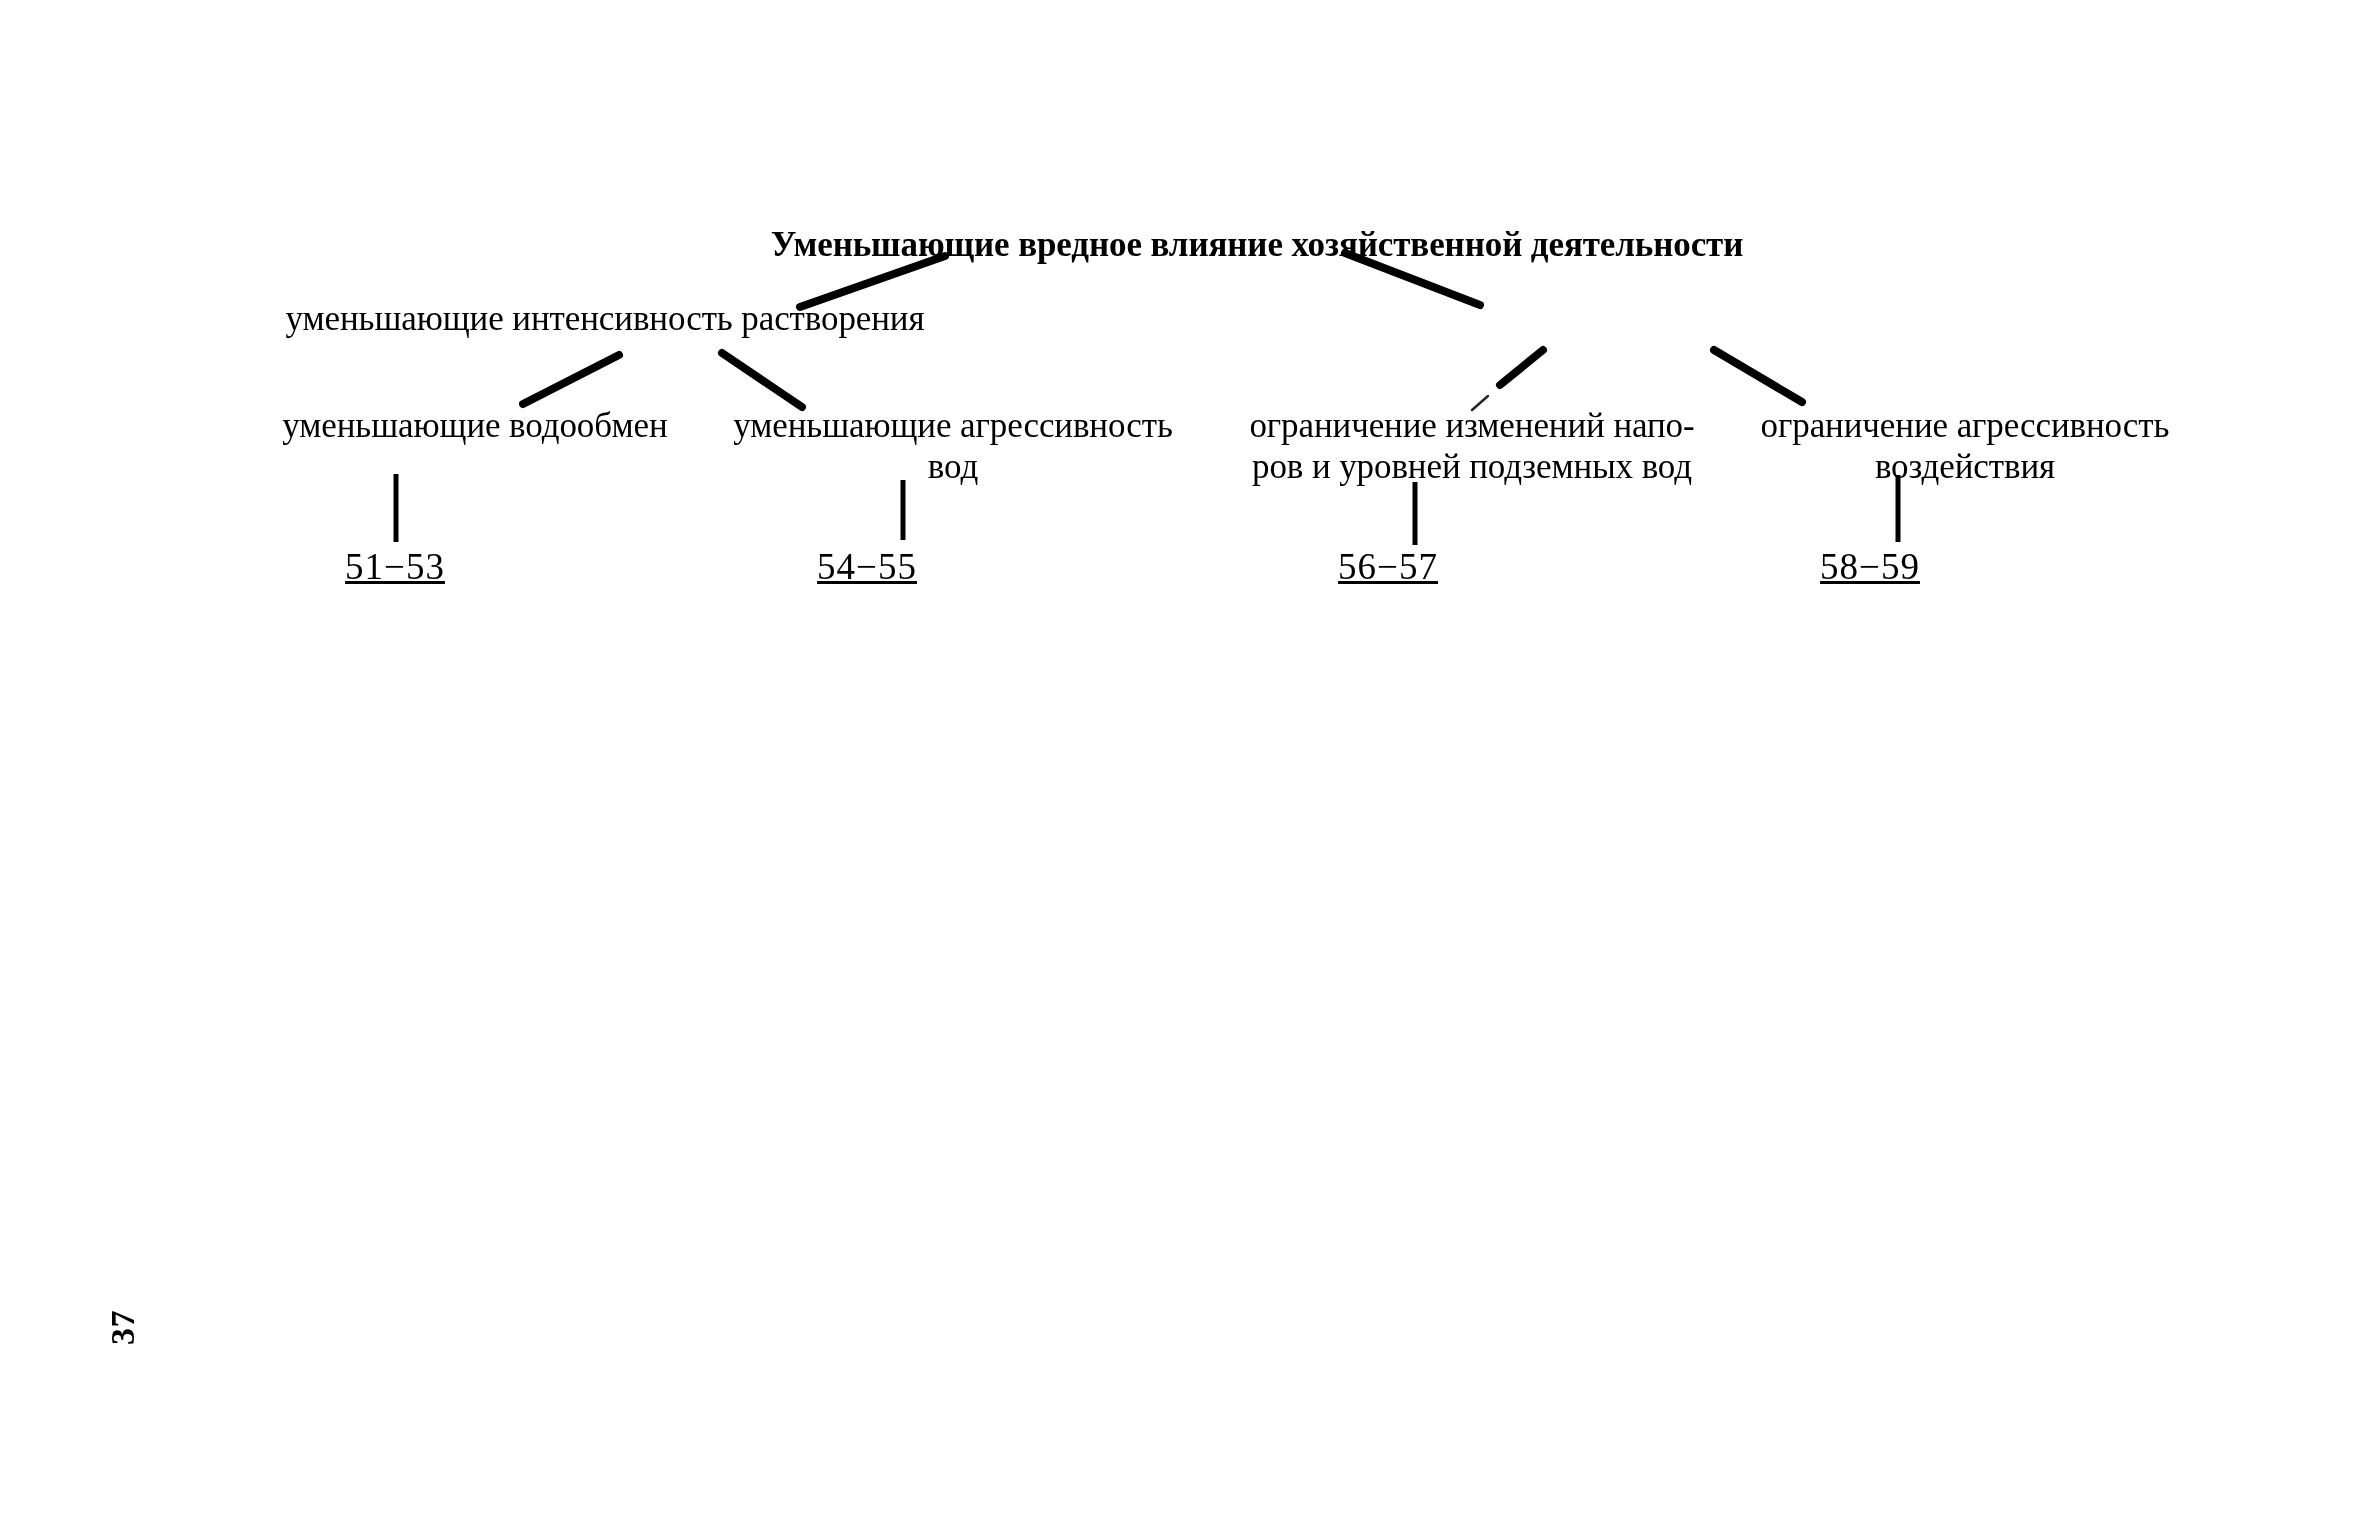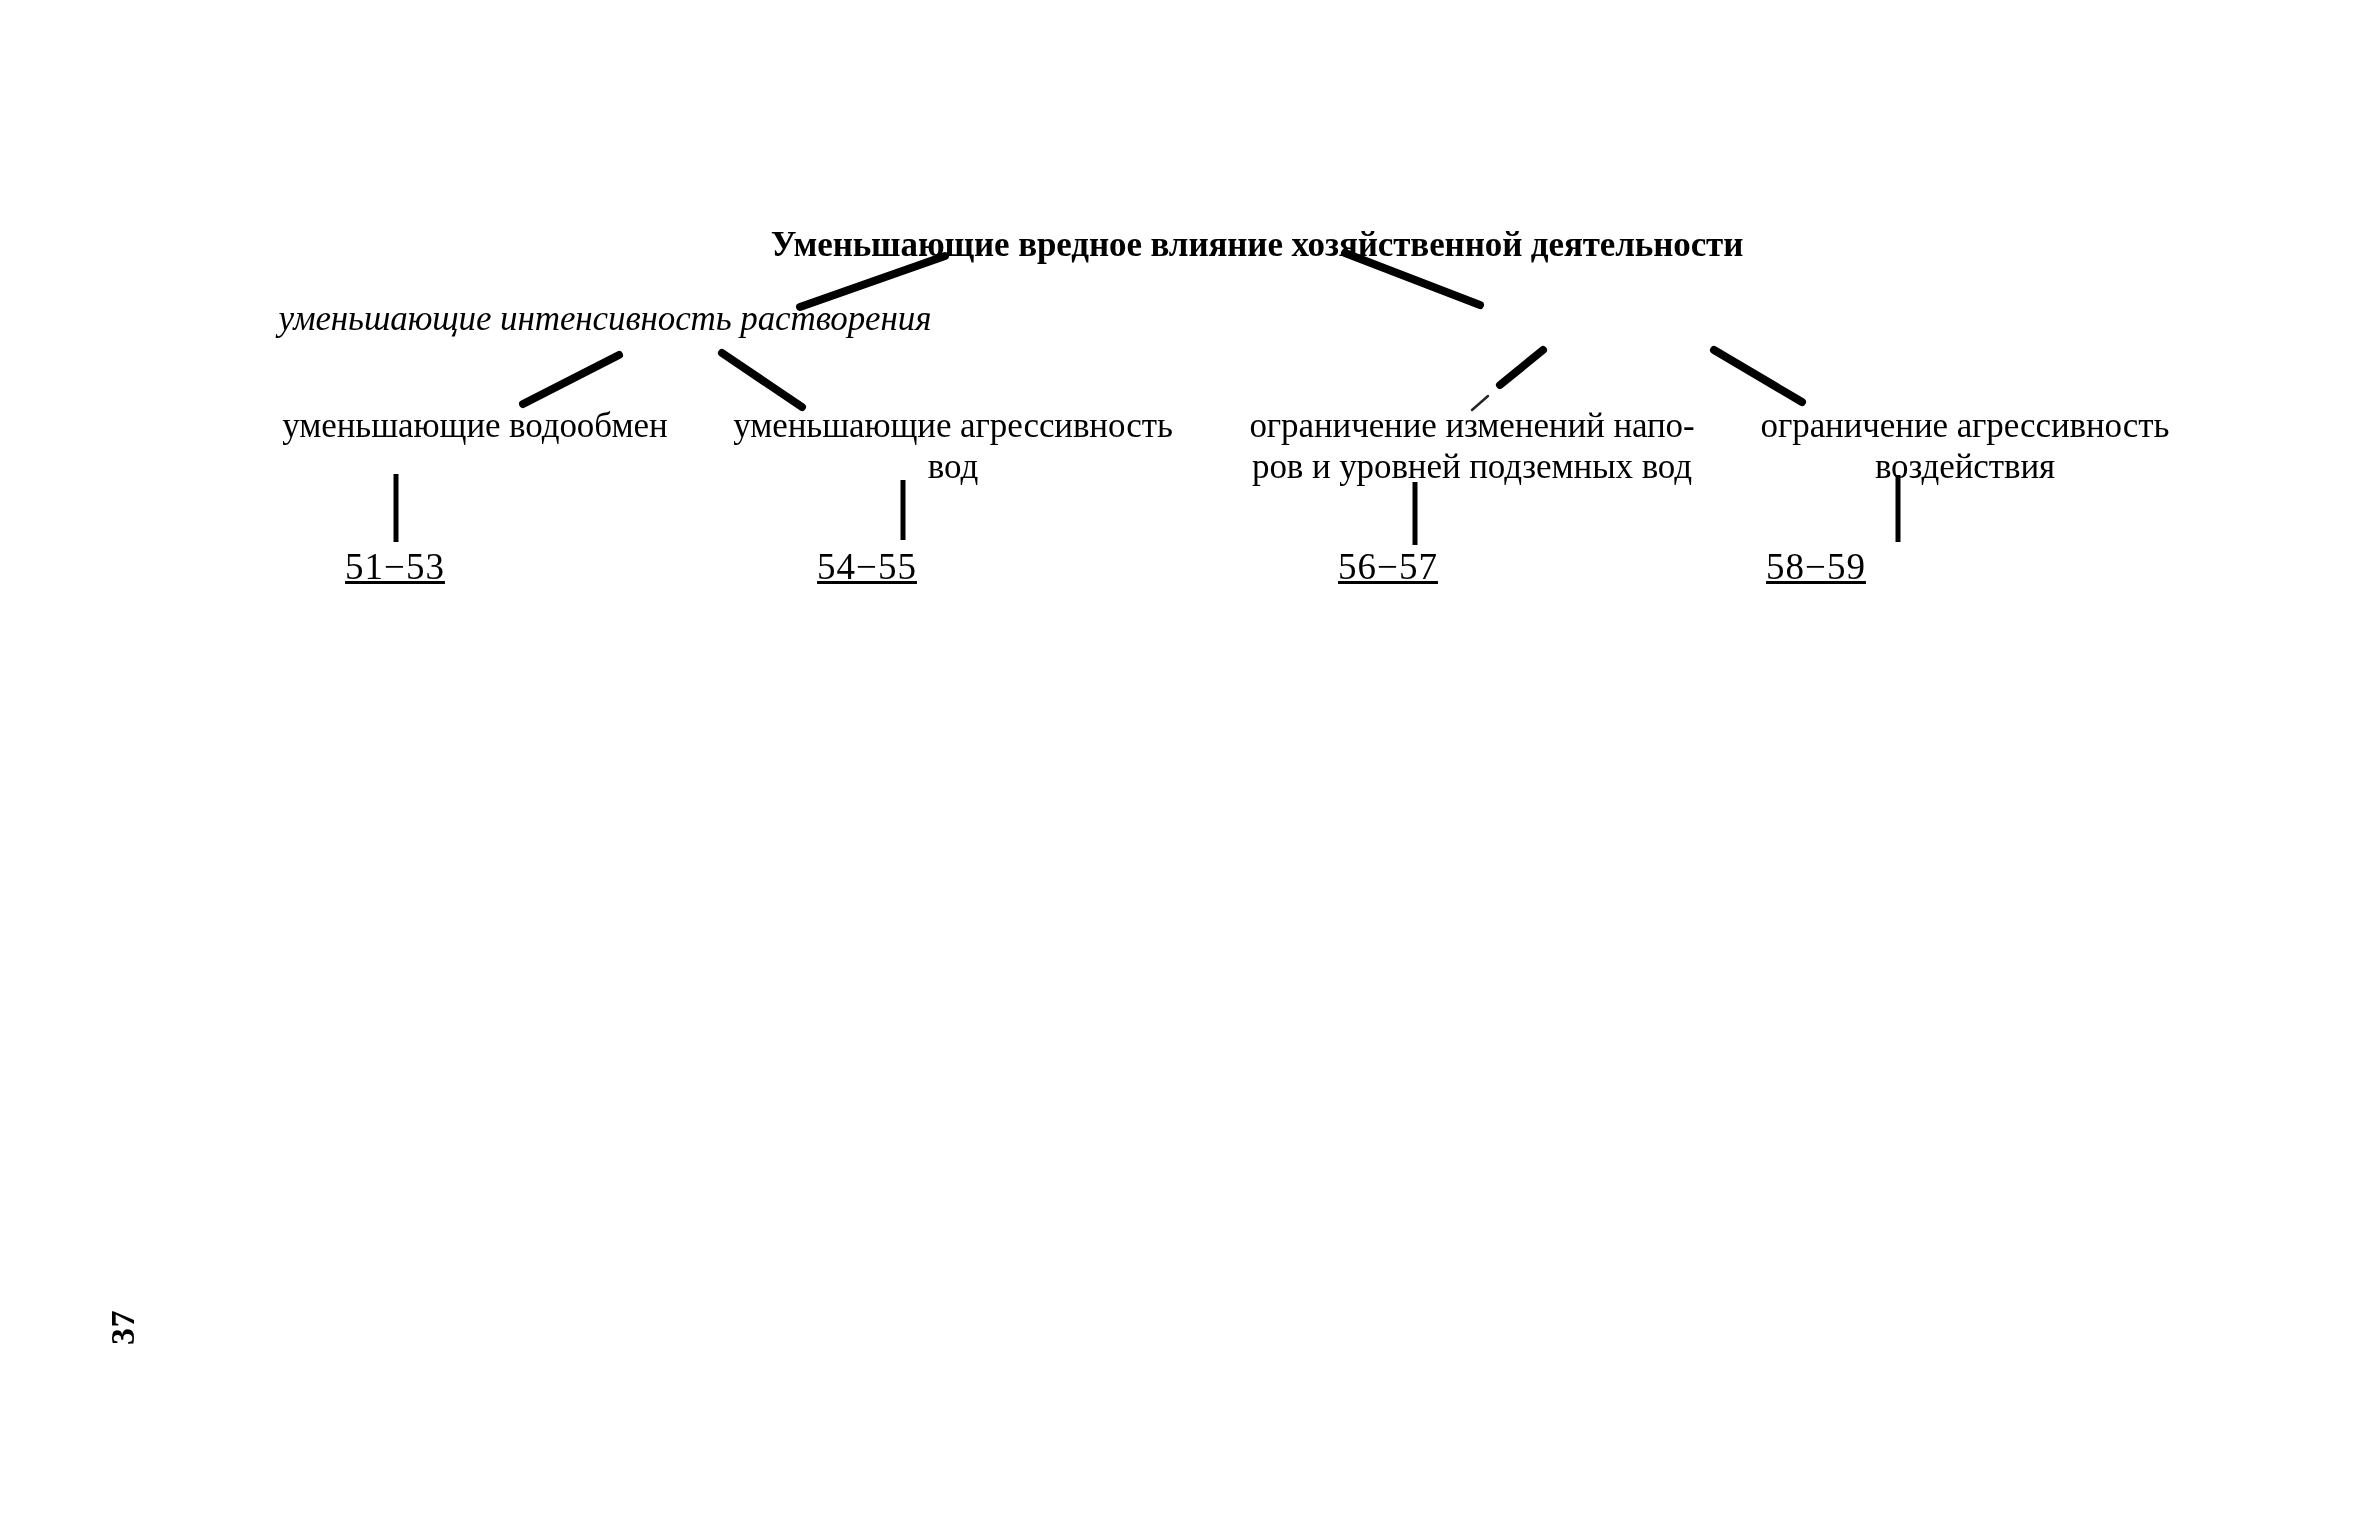--- a/index.html
+++ b/index.html
@@ -79,21 +79,20 @@
     left: 762px;
     top: 200px;
     width: 990px;
   }
 
   
   #node-dissolution {
     left: 255px;
     top: 298px;
     width: 700px;
-    font-style: italic;
   }
   #node-deformation {
     left: 1215px;
     top: 298px;
     width: 700px;
   }
 
   
   #node-water-exchange {
     left: 250px;
@@ -113,21 +112,21 @@
   #node-dynamic {
     left: 1740px;
     top: 405px;
     width: 450px;
   }
 
   
   #num-51-53 { left: 300px;  top: 545px;  width: 190px; }
   #num-54-55 { left: 772px;  top: 545px;  width: 190px; }
   #num-56-57 { left: 1293px; top: 545px;  width: 190px; }
-  #num-58-59 { left: 1721px; top: 545px;  width: 190px; }
+  #num-58-59 { left: 1775px; top: 545px;  width: 190px; }
 
   
   #page-number {
     position: absolute;
     left: 104px;
     top: 1345px;
     font-size: 34px;
     font-weight: bold;
     letter-spacing: 0.5px;
     transform: rotate(-90deg);

